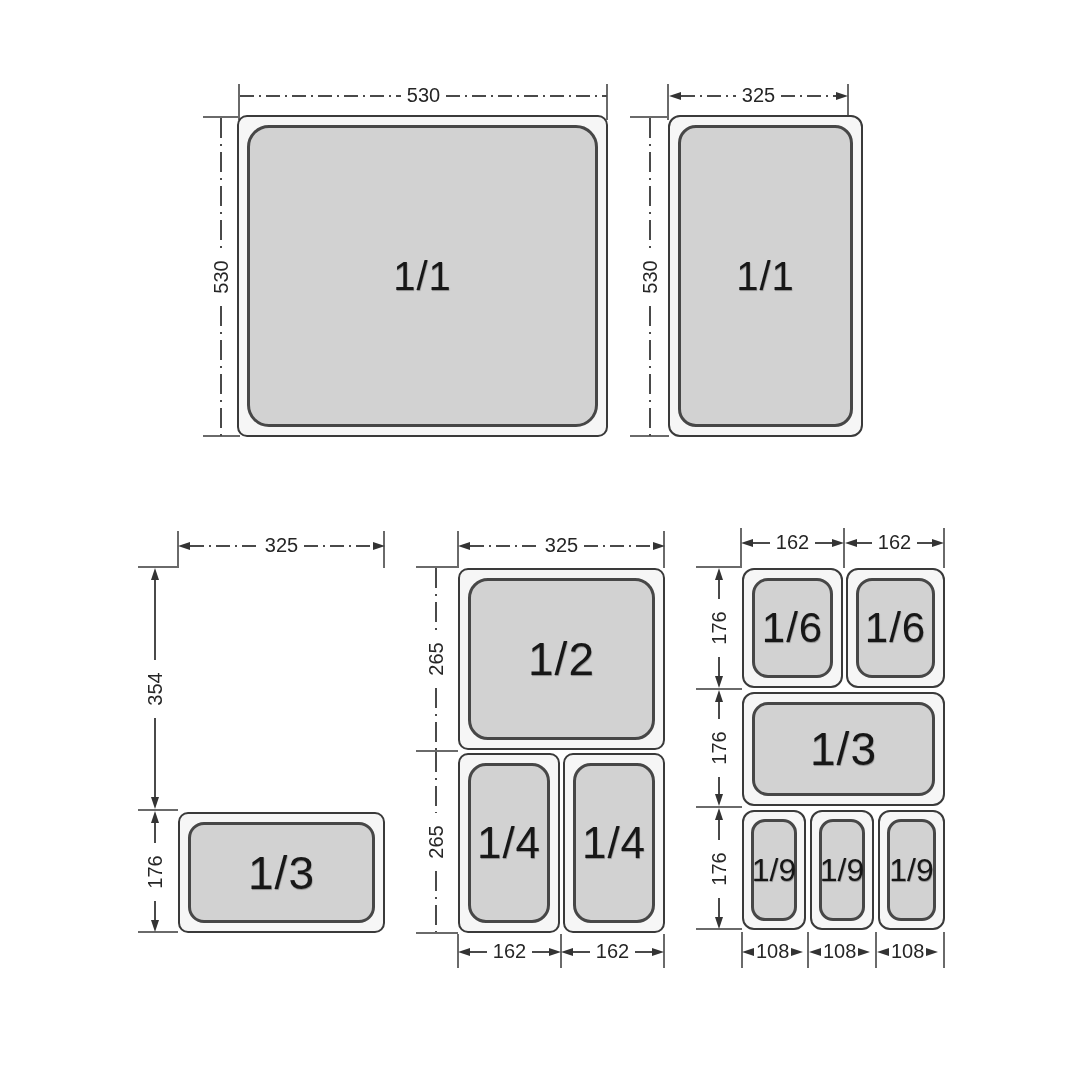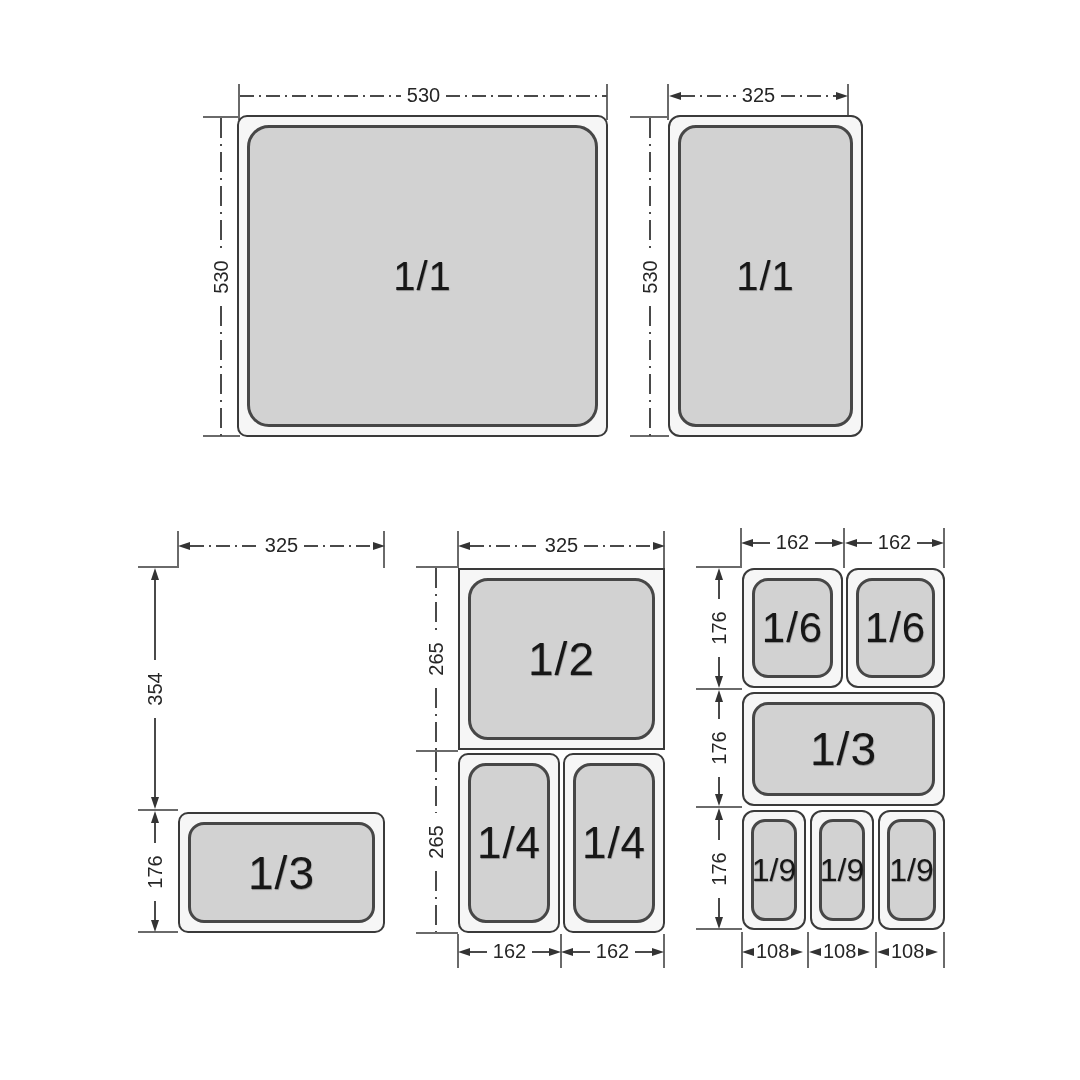--- a/index.html
+++ b/index.html
@@ -168,21 +168,21 @@
     <span class="ln-v"></span>
   </div>
   <div class="vdim dash" style="left:428px;top:752px;height:180px;">
     <span class="ln-v"></span>
     <span class="vlbl">
         <span>265</span>
       </span>
     <span class="ln-v"></span>
   </div>
 
-  <div class="pan" style="left:458px;top:568px;width:207px;height:182px;border-radius:0;">
+  <div class="pan" style="left:458px;top:568px;width:207px;height:182px;border-radius:10px;">
     <div class="pan-inner" style="border-radius:20px;">
       <span class="pan-label" style="font-size:46px;">1/2</span>
     </div>
   </div>
   <div class="pan" style="left:458px;top:753px;width:102px;height:180px;border-radius:10px;">
     <div class="pan-inner" style="border-radius:18px;">
       <span class="pan-label" style="font-size:44px;">1/4</span>
     </div>
   </div>
   <div class="pan" style="left:563px;top:753px;width:102px;height:180px;border-radius:10px;">

